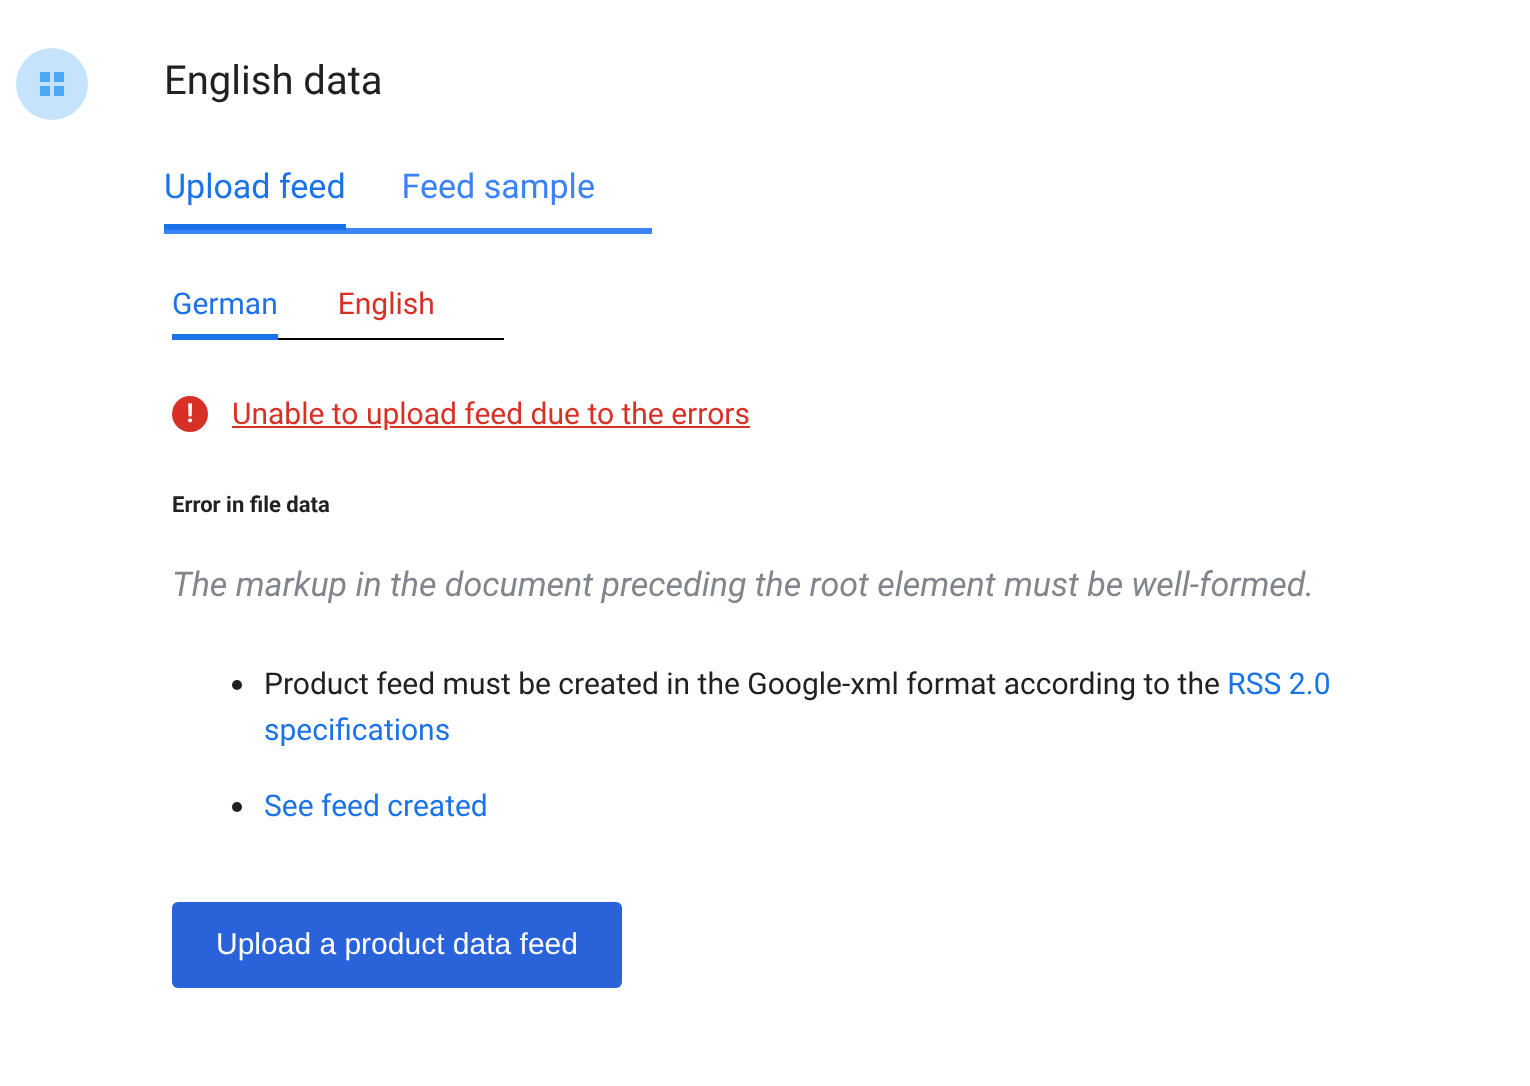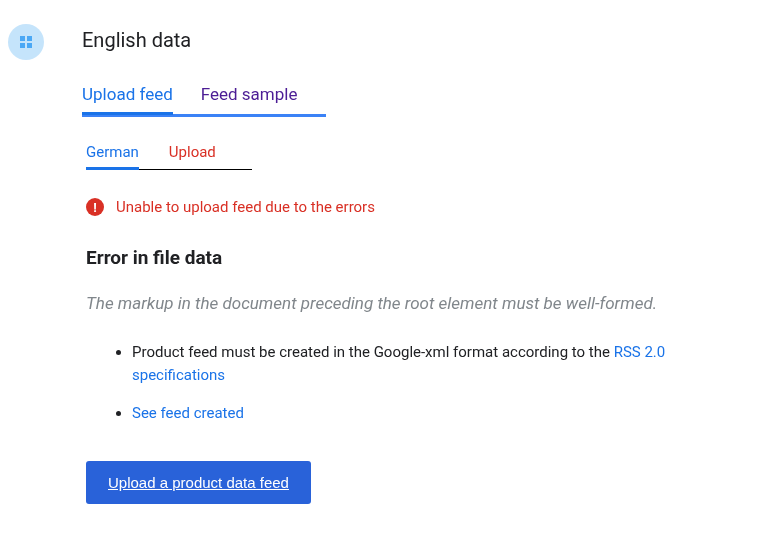--- a/index.html
+++ b/index.html
@@ -40,21 +40,21 @@
     display: flex;
     border-bottom: 3px solid #3b82f6;
     width: 244px;
     margin-bottom: 26px;
   }
   .tab {
     font-size: 17px;
     padding: 0 0 10px 0;
     margin-right: 28px;
     cursor: pointer;
-    color: #4c1d95;
+    color: #3b82f6;
     position: relative;
   }
   .tab.active {
     color: #1a73e8;
   }
   .tab.active::after {
     content: "";
     position: absolute;
     left: 0; right: 0; bottom: -1px;
     height: 3px;
@@ -103,23 +103,24 @@
     align-items: center;
     justify-content: center;
     font-size: 13px;
     font-weight: 700;
     margin-right: 12px;
     flex-shrink: 0;
   }
   .alert-text {
     color: #d93025;
     font-size: 15px;
+    text-decoration: underline;
   }
   .error-heading {
-    font-size: 19px;
+    font-size: 11px;
     font-weight: 700;
     margin-left: 4px;
     margin-bottom: 24px;
   }
   .error-desc {
     font-size: 17px;
     font-style: italic;
     color: #80868b;
     margin-left: 4px;
     margin-bottom: 28px;
@@ -145,21 +146,20 @@
   .upload-btn {
     display: inline-block;
     background: #2962d9;
     color: #fff;
     font-size: 15px;
     padding: 13px 22px;
     border-radius: 3px;
     border: none;
     cursor: pointer;
     margin-left: 4px;
-    text-decoration: underline;
   }
 </style>
 </head>
 <body>
 
 <div class="badge">
   <svg viewBox="0 0 16 16">
     <rect x="2" y="2" width="5" height="5" fill="#4ba8f5"></rect>
     <rect x="9" y="2" width="5" height="5" fill="#4ba8f5"></rect>
     <rect x="2" y="9" width="5" height="5" fill="#4ba8f5"></rect>
@@ -171,21 +171,21 @@
 
   <div class="title">English data</div>
 
   <div class="tabs-row">
     <div class="tab active">Upload feed</div>
     <div class="tab">Feed sample</div>
   </div>
 
   <div class="lang-row">
     <div class="lang active">German</div>
-    <div class="lang error">Upload</div>
+    <div class="lang error">English</div>
   </div>
 
   <div class="alert-row">
     <div class="alert-icon">!</div>
     <div class="alert-text">Unable to upload feed due to the errors</div>
   </div>
 
   <div class="error-heading">Error in file data</div>
 
   <div class="error-desc">The markup in the document preceding the root element must be well-formed.</div>

